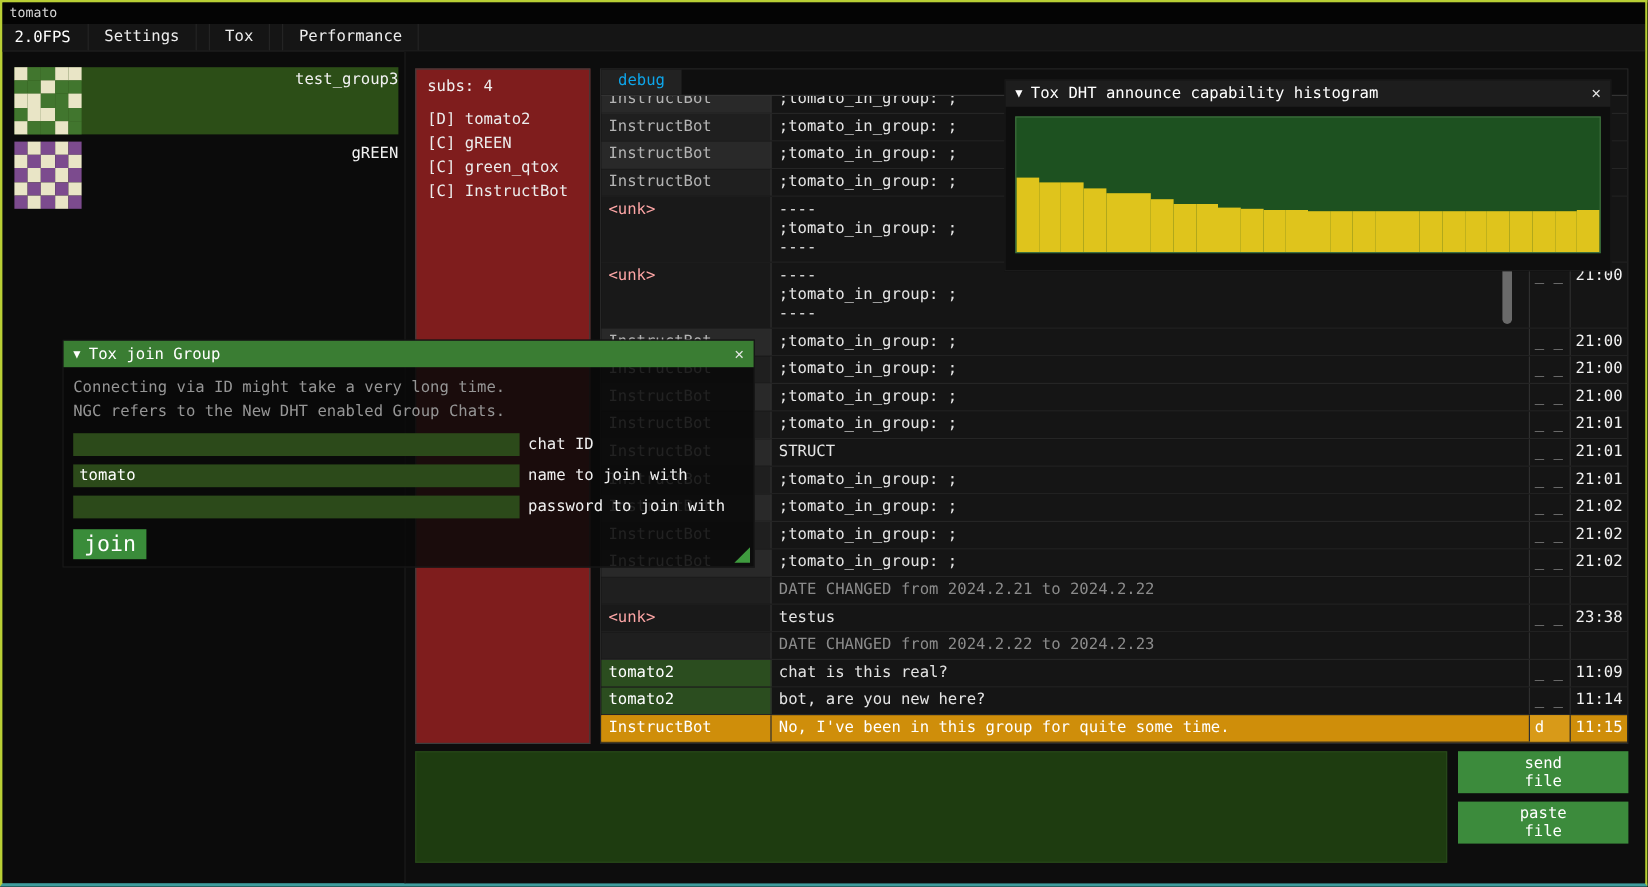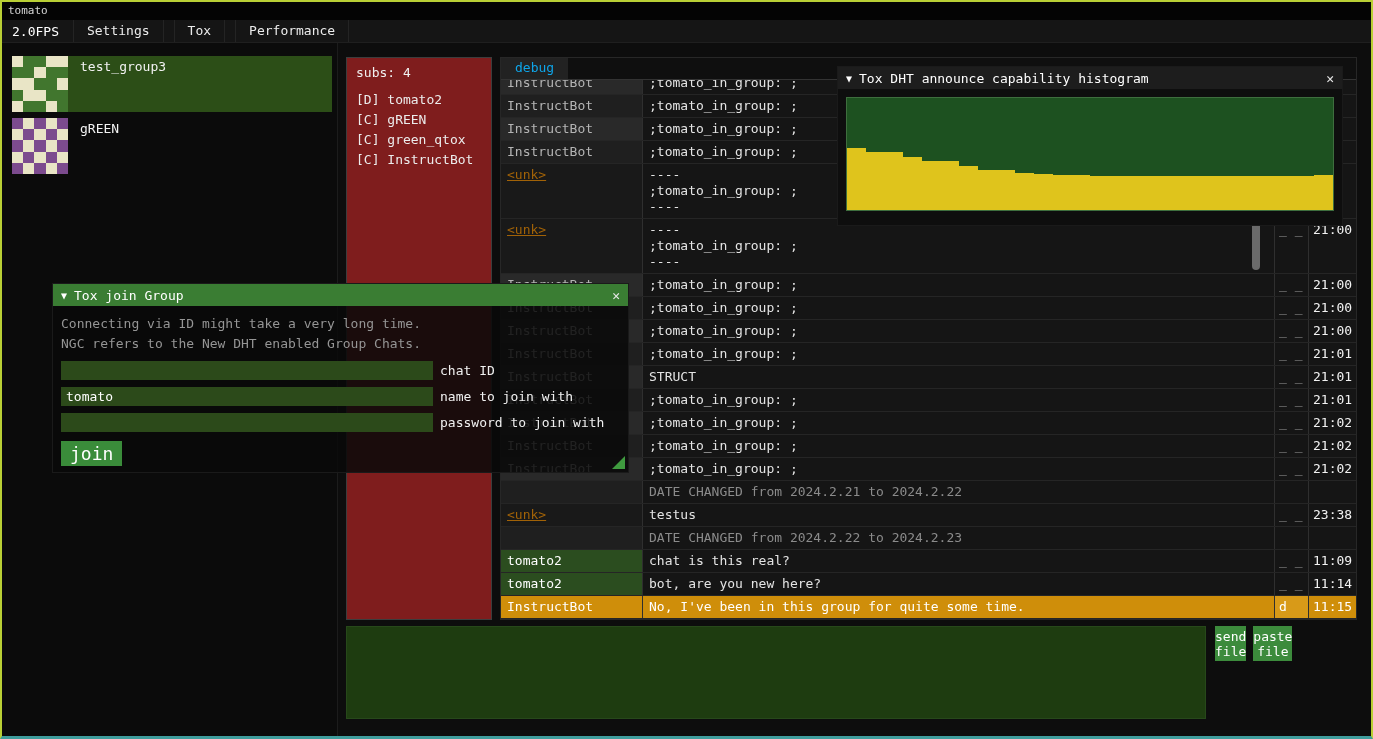--- a/index.html
+++ b/index.html
@@ -14,21 +14,21 @@
     border:2px solid #b9cf35; border-bottom:3px solid #3f9d9d; overflow:hidden;
   }
   .titlebar { height:18px; padding:2px 6px; font-size:11px; color:#d6d6d6; background:#040404; }
   .menubar { display:flex; align-items:stretch; height:23px; background:#151515; border-bottom:1px solid #1f1f1f; padding-left:10px; }
   .menubar .fps { color:#fff; align-self:center; margin-right:14px; }
   .menu-item { padding:3px 13px; color:#ececec; cursor:pointer; border-left:1px solid #242424; border-right:1px solid #242424; margin-right:10px; }
   .body-row { display:flex; height:694px; }
 
   
   .groups { width:335px; padding:13px 5px 0 10px; }
-  .group-row { display:flex; align-items:flex-start; height:56px; margin-bottom:6px; cursor:pointer; }
+  .group-row { display:flex; align-items:flex-start; height:56px; margin-bottom:6px; cursor:pointer;justify-content:space-between; }
   .group-row.selected { background:#2c4e17; }
   .avatar { width:56px; height:56px; flex:0 0 56px; display:grid;
             grid-template-columns:repeat(5,1fr); grid-template-rows:repeat(5,1fr); }
   .avatar .px { width:100%; height:100%; }
   .group-name { margin-left:12px; padding-top:3px; color:#f2f2f2; }
 
   
   .main-window { flex:1; display:flex; flex-direction:column; padding:14px 14px 18px 8px; background:#0d0d0d; border-left:1px solid #1c1c1c; min-width:0; }
   .top-row { flex:1; display:flex; gap:8px; min-height:0; }
   .subs { width:146px; flex:0 0 146px; border:1px solid #3d3d3d; background:#7f1d1d; padding:7px 9px; }
@@ -38,35 +38,35 @@
   .chat { flex:1; display:flex; flex-direction:column; border:1px solid #272727; background:#131313; min-width:0; }
   .tabbar { height:22px; display:flex; background:#0f0f0f; border-bottom:1px solid #333; }
   .tab { padding:2px 14px; background:#222; color:#0ea5e9; cursor:pointer; }
   .log { flex:1; position:relative; overflow:hidden; }
   .rows { position:absolute; left:0; right:0; bottom:0; }
 
   .row { display:grid; grid-template-columns:142px 1fr 34px 48px; border-bottom:1px solid #252525; background:#151515; }
   .cell { padding:3px 6px; line-height:16px; white-space:pre; overflow:hidden; }
   .cell.name { background:#292929; color:#b4b4b4; border-right:1px solid #2f2f2f; }
   .row:nth-child(even) .cell.name { background:#1f1f1f; }
-  .row.unk .cell.name { background:#191919; color:#a16207;text-decoration:underline; }
+  .row.unk .cell.name { background:#191919; color:#fca5a5; }
   .row.tomato2 .cell.name { background:#2b4d1f; color:#fff; }
   .cell.msg { color:#e4e4e4; }
   .cell.flags { color:#9a9a9a; border-left:1px solid #2f2f2f; padding:3px 4px; }
   .cell.time { color:#f2f2f2; border-left:1px solid #2f2f2f; padding:3px 4px; }
   .row.system .cell.msg { color:#8b8b8b; }
   .row.highlight, .row.highlight .cell.name { background:#cf8e0a; color:#fff; }
   .row.highlight .cell.msg, .row.highlight .cell.time { color:#fff; }
   .row.highlight .cell.flags { background:#d89a18; color:#fff; }
   .scroll-thumb { position:absolute; right:96px; top:142px; width:8px; height:48px; background:#6a6a6a; border-radius:4px; z-index:5; }
 
   
   .compose { height:93px; display:flex; gap:9px; margin-top:6px; }
   .compose-input { flex:1; background:#1e3c10; border:1px solid #27481a; cursor:text; }
-  .file-buttons { width:142px; flex:0 0 142px; display:flex; gap:7px; }
+  .file-buttons { width:142px; flex:0 0 142px; display:flex; flex-direction:column; gap:7px; }
   .file-btn { height:35px; background:#3c8b3c; color:#fff; display:flex; flex-direction:column; align-items:center; justify-content:center; line-height:15px; cursor:pointer; }
 
   
   .fwindow { position:absolute; border:1px solid #1a1a1a; }
   .wtitle { height:22px; display:flex; align-items:center; padding:0 8px; color:#fff; }
   .wtitle.green { background:#3a7d33; }
   .wtitle.dark { background:#1d1d1d; }
   .collapse { font-size:10px; margin-right:7px; cursor:pointer; }
   .wtitle-text { flex:1; }
   .wclose { margin-left:auto; font-size:13px; cursor:pointer; color:#e8e8e8; }

